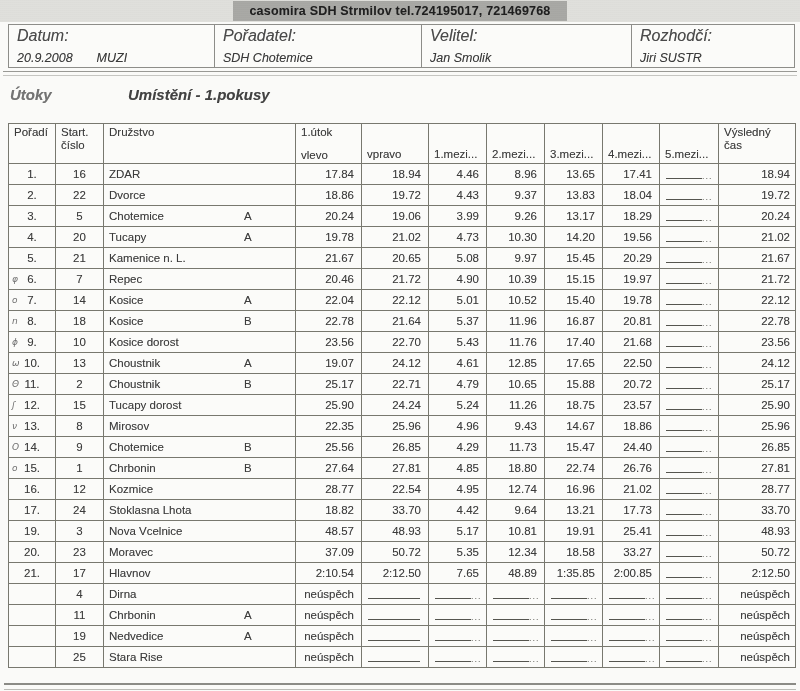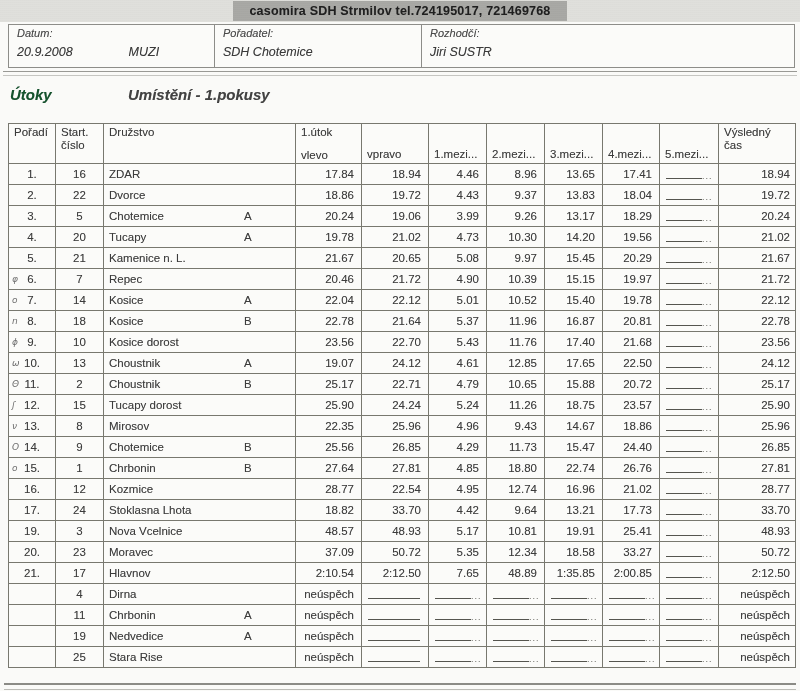--- a/index.html
+++ b/index.html
@@ -21,29 +21,29 @@
     font-size:12.5px;font-weight:bold;color:#1f1f1f;letter-spacing:0.2px;
   }
   
   .meta{
     position:absolute;top:24px;left:8px;width:787px;height:44px;
     display:flex;border:1px solid #8d8d89;box-sizing:border-box;background:#fbfbf9;
   }
   .meta-box{box-sizing:border-box;border-left:1px solid #8d8d89;padding:2px 0 0 8px;}
   .meta-box:first-child{border-left:none;}
   .mb-datum{width:205px;} .mb-poradatel{width:207px;} .mb-velitel{width:210px;} .mb-rozhodci{width:163px;}
-  .meta-label{font-style:italic;font-size:11px;color:#4a4a4a;}
-  .meta-value{font-style:italic;font-size:12.5px;color:#3a3a3a;margin-top:6px;display:flex;gap:56px;}
+  .meta-label{font-style:italic;font-size:16px;color:#4a4a4a;}
+  .meta-value{font-style:italic;font-size:12.5px;color:#3a3a3a;margin-top:6px;display:flex;gap:24px;}
   .hrule{
     position:absolute;top:71px;left:3px;width:794px;height:3px;
     border-top:1px solid #999995;border-bottom:1px solid #c6c6c2;
   }
   
   .titles{position:absolute;top:86px;left:10px;display:flex;align-items:baseline;}
-  .title-left{font-size:15px;font-weight:bold;font-style:italic;color:#14532d;width:118px;}
+  .title-left{font-size:15px;font-weight:bold;font-style:italic;color:#737373;width:118px;}
   .title-main{font-size:15px;font-weight:bold;font-style:italic;color:#424242;}
   
   table{
     position:absolute;top:123px;left:8px;width:787px;
     border-collapse:collapse;table-layout:fixed;background:#fbfbf9;
     border:1px solid #5e5e5a;
   }
   th,td{border:1px solid #78786f;overflow:hidden;white-space:nowrap;}
   thead tr{height:40px;}
   th{
@@ -88,20 +88,26 @@
     <div class="meta-label">Datum:</div>
     <div class="meta-value">
       <span>20.9.2008</span>
       <span>MUZI</span>
     </div>
   </div>
   <div class="meta-box mb-poradatel">
     <div class="meta-label">Pořadatel:</div>
     <div class="meta-value">
         <span>SDH Chotemice</span>
+      </div>
+  </div>
+  <div class="meta-box mb-velitel">
+    <div class="meta-label">Velitel:</div>
+    <div class="meta-value">
+        <span>Jan Smolik</span>
       </div>
   </div>
   <div class="meta-box mb-rozhodci">
     <div class="meta-label">Rozhodčí:</div>
     <div class="meta-value">
         <span>Jiri SUSTR</span>
       </div>
   </div>
 </div>
 

